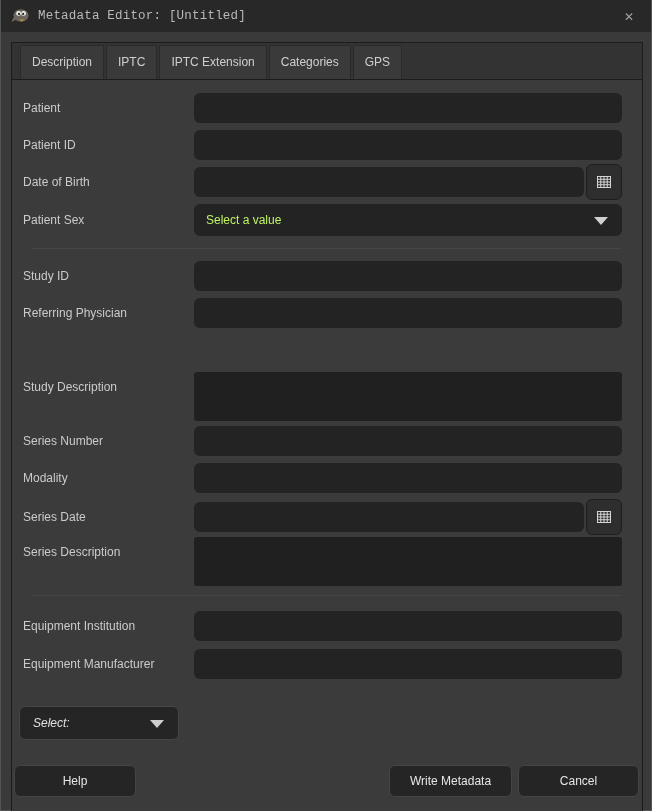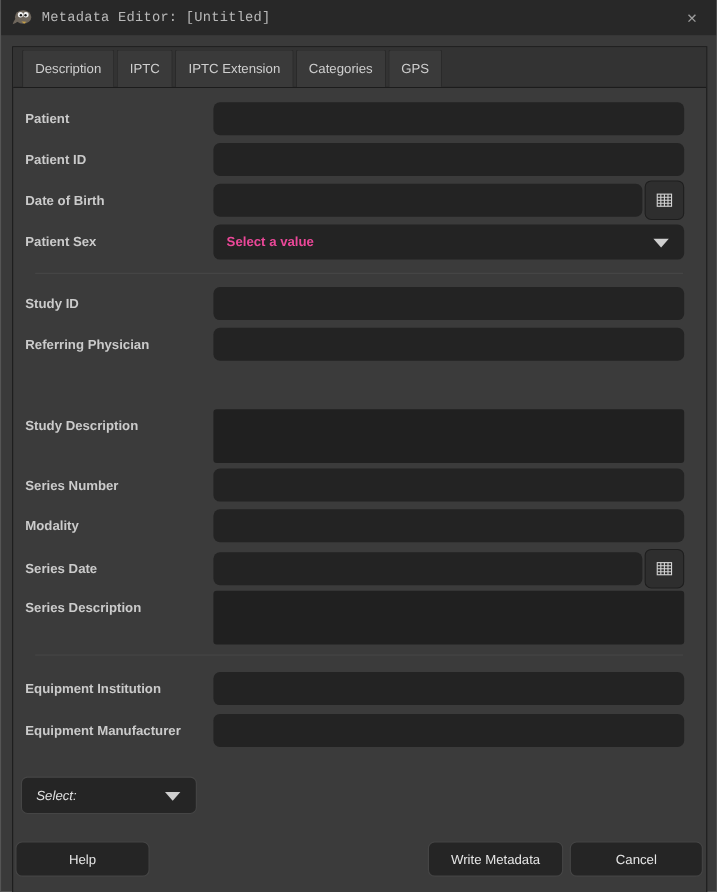--- a/index.html
+++ b/index.html
@@ -25,35 +25,35 @@
     background:#3a3a3a; border:1px solid #2a2a2a; border-bottom:none; margin-right:2px;
     border-radius:2px 2px 0 0; position:relative; white-space:nowrap; }
   .tab.active { background:#151515; color:#ececec; }
   .tab.active::after { content:""; position:absolute; left:0; right:0; bottom:0; height:3px;
     background:#5c5c5c; }
 
   
   .form-area { position:absolute; left:0; top:38px; right:0; bottom:0; }
   .row { position:absolute; left:0; right:0; }
   .field-label { position:absolute; left:11px; top:50%; transform:translateY(-50%);
-    font-size:12px; color:#cbcbcb; white-space:nowrap;font-weight:bold; }
+    font-size:12px; color:#cbcbcb; white-space:nowrap; }
   .field-label.top { top:8px; transform:none; }
   .text-input { position:absolute; left:182px; width:428px; top:50%; transform:translateY(-50%);
     height:30px; background:#232323; border:none; border-radius:6px; color:#dddddd;
     font-family:"Liberation Sans", sans-serif; font-size:12px; padding:0 10px; outline:none; }
   .text-input.short { width:390px; }
   .calendar-btn { position:absolute; left:574px; top:0; width:36px; height:100%;
     background:#2e2e2e; border:1px solid #1e1e1e; border-radius:6px; display:flex;
     align-items:center; justify-content:center; }
   .textarea-input { position:absolute; left:182px; width:428px; top:0; height:100%;
     background:#202020; border:none; border-radius:3px; color:#dddddd; resize:none;
     font-family:"Liberation Sans", sans-serif; font-size:12px; padding:6px 10px; outline:none; }
   .select-box { position:absolute; left:182px; width:428px; top:50%; transform:translateY(-50%);
     height:32px; background:#232323; border-radius:6px; display:flex; align-items:center; }
-  .select-box .sel-text { margin-left:12px; font-size:12px; font-weight:bold; color:#ec4899; }
+  .select-box .sel-text { margin-left:12px; font-size:12px; font-weight:normal; color:#bef264; }
   .arrow-down { position:absolute; right:14px; top:50%; transform:translateY(-38%);
     width:0; height:0; border-left:7px solid transparent; border-right:7px solid transparent;
     border-top:8px solid #cfcfcf; }
   .separator { position:absolute; left:20px; right:21px; height:1px; background:#474747; }
 
   
   .preset-btn { position:absolute; left:18px; top:706px; width:160px; height:34px;
     background:#252525; border:1px solid #454545; border-radius:6px; display:flex;
     align-items:center; }
   .preset-btn .sel-text { margin-left:13px; font-size:12px; color:#e0e0e0;font-style:italic; }

